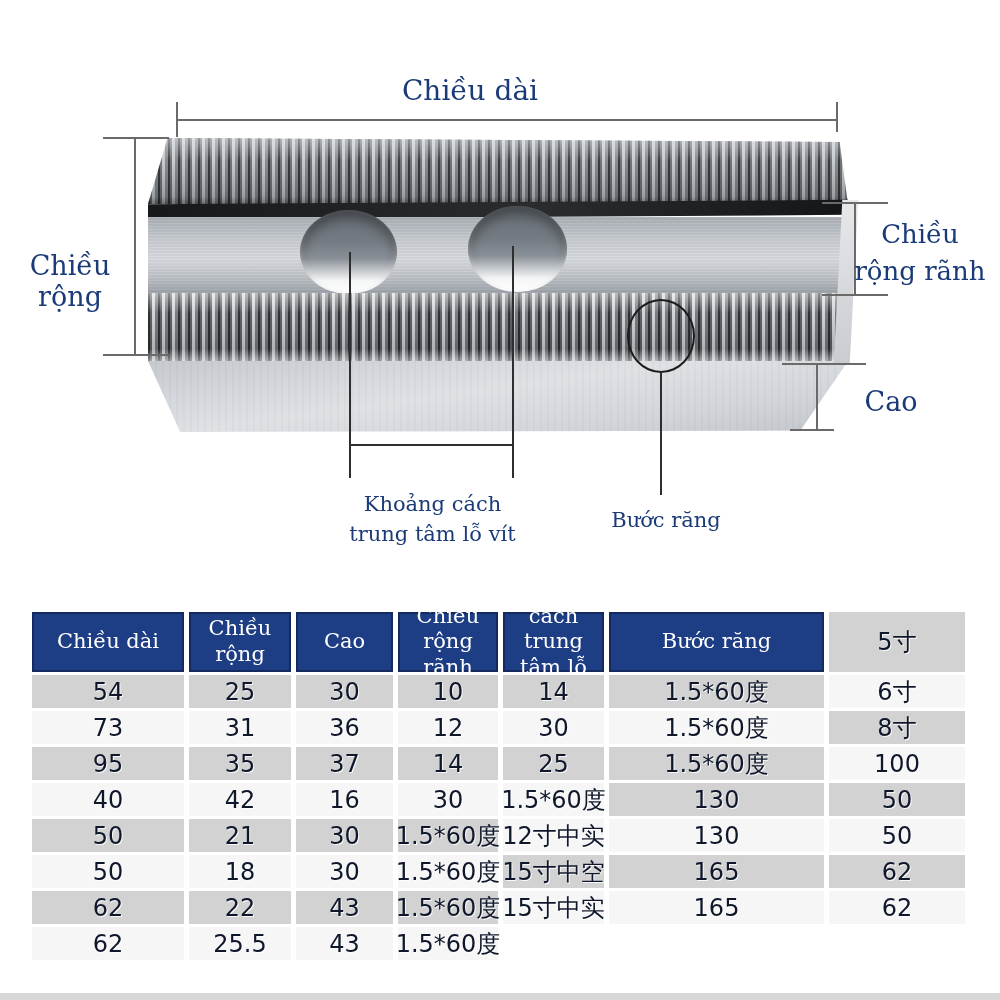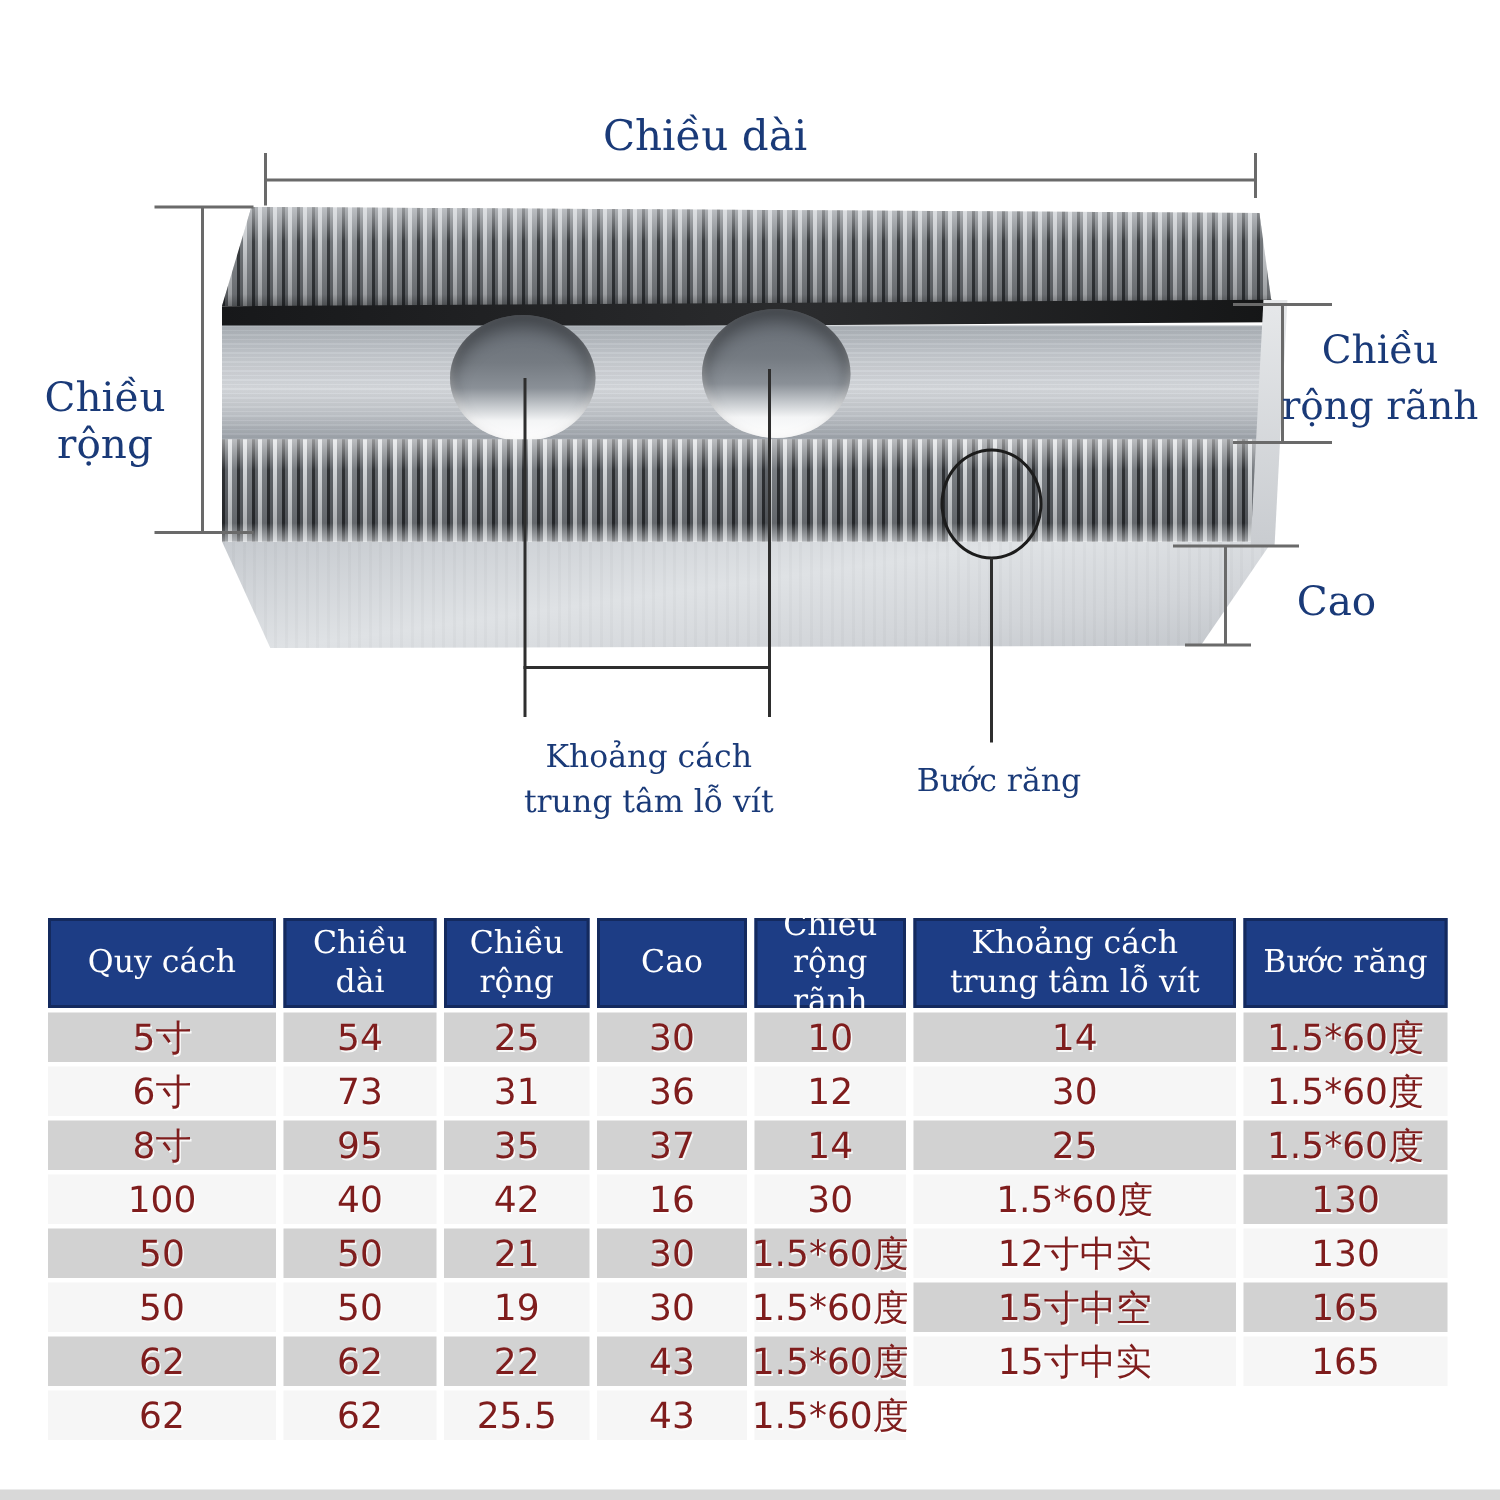--- a/index.html
+++ b/index.html
@@ -93,21 +93,21 @@
     background:var(--header-blue);
     border:2px solid var(--header-border);
     color:#ffffff;
     font-family:"DejaVu Serif","Liberation Serif",serif;
     font-size:21px;line-height:1.22;
     display:flex;align-items:center;justify-content:center;
     text-align:center;padding:0 6px;
   }
   .td{
     display:flex;align-items:center;justify-content:center;
-    font-size:24px;color:#7f1d1d;
+    font-size:24px;color:#0f172a;
     text-shadow:1px 1px 0 rgba(255,255,255,.85);
     white-space:nowrap;
   }
   .td.gray{background:var(--row-gray);}
   .td.light{background:var(--row-light);}
 
   .bottom-bar{position:absolute;left:0;top:993px;width:1000px;height:7px;background:#d8d8d8;}
 </style>
 </head>
 <body>
@@ -155,21 +155,20 @@
     <div class="dlabel lbl-holedist">
       <div>Khoảng cách</div>
       <div>trung tâm lỗ vít</div>
     </div>
 
     <div class="dim dark" style="left:660px;top:372px;width:2px;height:123px;"></div>
     <div class="dlabel lbl-pitch">Bước răng</div>
   </div>
 
   <div class="spec-table" id="spec-table">
-    <div class="th">Quy cách</div>
     <div class="th">Chiều dài</div>
     <div class="th">Chiều rộng</div>
     <div class="th">Cao</div>
     <div class="th">Chiều rộng rãnh</div>
     <div class="th">Khoảng cách trung tâm lỗ vít</div>
     <div class="th">Bước răng</div>
 
   <div class="td gray">5寸</div>
       <div class="td gray">54</div>
       <div class="td gray">25</div>
@@ -200,21 +199,21 @@
       <div class="td gray">130</div>
       <div class="td gray">50</div>
       <div class="td gray">50</div>
       <div class="td gray">21</div>
       <div class="td gray">30</div>
       <div class="td gray">1.5*60度</div>
       <div class="td light">12寸中实</div>
       <div class="td light">130</div>
       <div class="td light">50</div>
       <div class="td light">50</div>
-      <div class="td light">19</div>
+      <div class="td light">18</div>
       <div class="td light">30</div>
       <div class="td light">1.5*60度</div>
       <div class="td gray">15寸中空</div>
       <div class="td gray">165</div>
       <div class="td gray">62</div>
       <div class="td gray">62</div>
       <div class="td gray">22</div>
       <div class="td gray">43</div>
       <div class="td gray">1.5*60度</div>
       <div class="td light">15寸中实</div>

